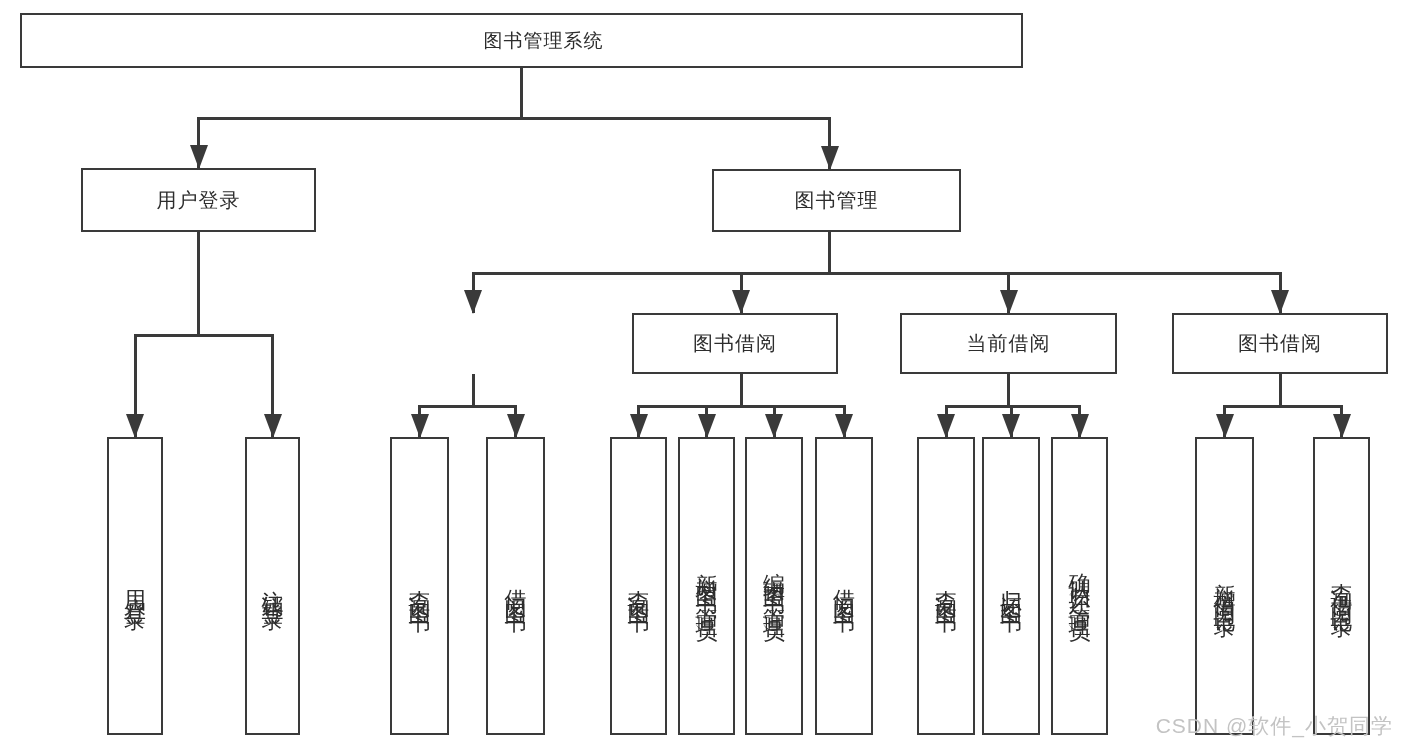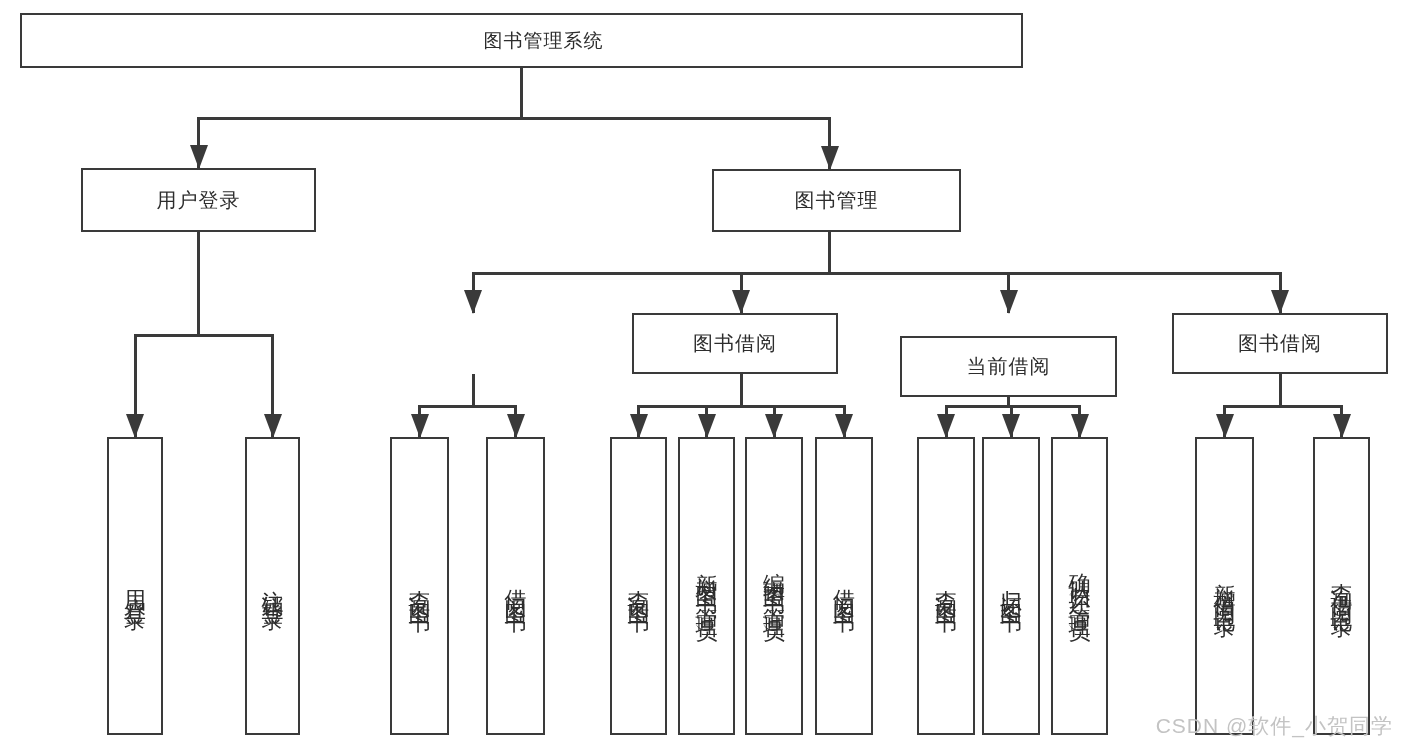--- a/index.html
+++ b/index.html
@@ -109,21 +109,21 @@
     <div class="line" style="left: 1278.5px; top: 374px; width: 3px; height: 32px;"></div>
     <div class="line" style="left: 1223px; top: 404.5px; width: 120px; height: 3px;"></div>
     <div class="line" style="left: 1223px; top: 406px; width: 3px; height: 31px;"></div>
     <div class="arrowhead" style="left: 1215.5px; top: 414px;"></div>
     <div class="line" style="left: 1340px; top: 406px; width: 3px; height: 31px;"></div>
     <div class="arrowhead" style="left: 1332.5px; top: 414px;"></div>
     <div class="node horizontal root" style="left: 20px; top: 13px; width: 1003px; height: 55px; border: 2.5px solid rgb(58, 58, 58);">图书管理系统</div>
     <div class="node horizontal" style="left: 81px; top: 168px; width: 235px; height: 64px; border: 2.5px solid rgb(58, 58, 58);">用户登录</div>
     <div class="node horizontal" style="left: 712px; top: 169px; width: 249px; height: 63px; border: 2.5px solid rgb(58, 58, 58);">图书管理</div>
     <div class="node horizontal" style="left: 632px; top: 313px; width: 206px; height: 61px; border: 2.5px solid rgb(58, 58, 58);">图书借阅</div>
-    <div class="node horizontal" style="left: 900px; top: 313px; width: 217px; height: 61px; border: 2.5px solid rgb(58, 58, 58); margin-top: 23px;">当前借阅</div>
+    <div class="node horizontal" style="left: 900px; top: 313px; width: 217px; height: 61px; border: 2.5px solid rgb(58, 58, 58);">当前借阅</div>
     <div class="node horizontal" style="left: 1172px; top: 313px; width: 216px; height: 61px; border: 2.5px solid rgb(58, 58, 58);">图书借阅</div>
     <div class="node vertical" style="left: 107px; top: 437px; width: 56px; height: 298px; border: 2.5px solid rgb(58, 58, 58);">用户登录</div>
     <div class="node vertical" style="left: 245px; top: 437px; width: 55px; height: 298px; border: 2.5px solid rgb(58, 58, 58);">注销登录</div>
     <div class="node vertical" style="left: 390px; top: 437px; width: 59px; height: 298px; border: 2.5px solid rgb(58, 58, 58);">查询图书</div>
     <div class="node vertical" style="left: 486px; top: 437px; width: 59px; height: 298px; border: 2.5px solid rgb(58, 58, 58);">借阅图书</div>
     <div class="node vertical" style="left: 610px; top: 437px; width: 57px; height: 298px; border: 2.5px solid rgb(58, 58, 58);">查询图书</div>
     <div class="node vertical" style="left: 678px; top: 437px; width: 57px; height: 298px; border: 2.5px solid rgb(58, 58, 58);">新增图书（管理员）</div>
     <div class="node vertical" style="left: 745px; top: 437px; width: 58px; height: 298px; border: 2.5px solid rgb(58, 58, 58);">编辑图书（管理员）</div>
     <div class="node vertical" style="left: 815px; top: 437px; width: 58px; height: 298px; border: 2.5px solid rgb(58, 58, 58);">借阅图书</div>
     <div class="node vertical" style="left: 917px; top: 437px; width: 58px; height: 298px; border: 2.5px solid rgb(58, 58, 58);">查询图书</div>

